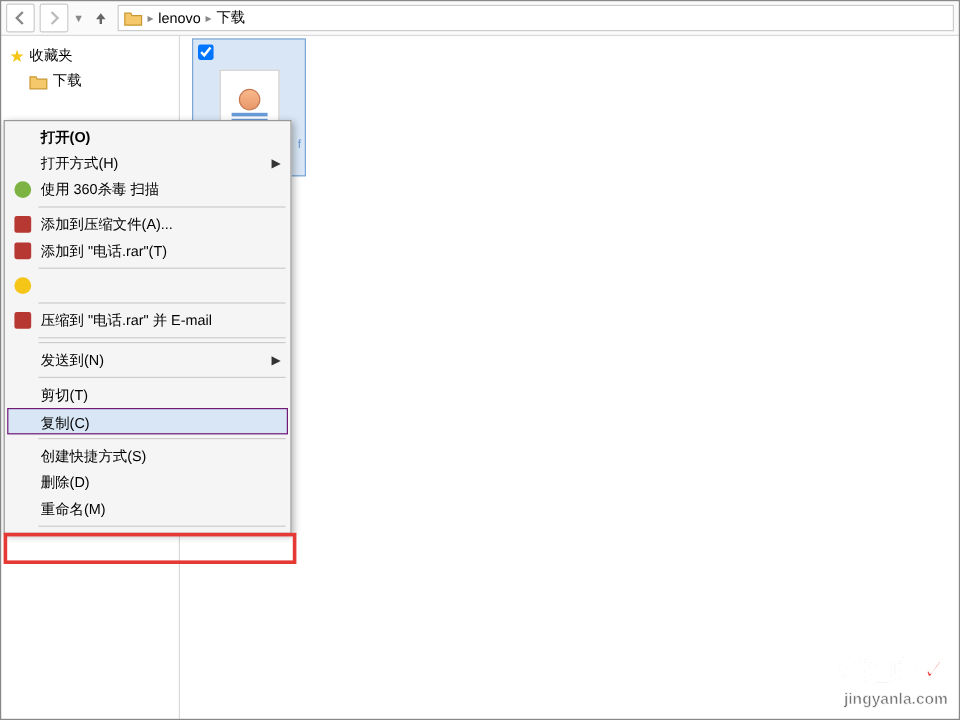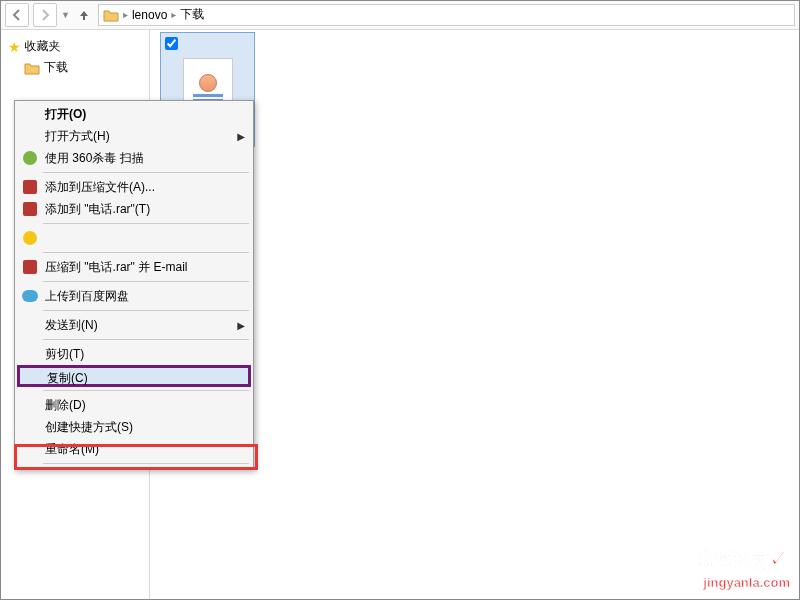--- a/index.html
+++ b/index.html
@@ -145,40 +145,40 @@
     .file-ext {
       position: absolute;
       right: 3px;
       bottom: 20px;
       color: #6a9bd8;
       font-size: 10px;
     }
     
     .context-menu {
       position: absolute;
-      left: 14px;
+      left: 3px;
       top: 100px;
       width: 240px;
       background: #f5f5f5;
       border: 1px solid #999;
       box-shadow: 2px 2px 6px rgba(0,0,0,0.3);
       z-index: 100;
       padding: 2px;
     }
     .menu-item {
       display: flex;
       align-items: center;
       height: 22px;
       padding: 0 6px 0 28px;
       position: relative;
       cursor: default;
     }
     .menu-item.hover {
       background: #d8e6f5;
-      border: 3px solid #701a75;
+      border: 1px solid #701a75;
       padding: 4px 5px 0 27px;
     }
     .menu-item .icon-slot {
       position: absolute;
       left: 4px;
       top: 2px;
       width: 18px;
       height: 18px;
       display: flex;
       align-items: center;
@@ -226,21 +226,21 @@
     }
     .wm-check {
       color: #e53935;
       font-size: 26px;
       font-weight: bold;
       -webkit-text-stroke: 1px #fff;
     }
     .wm-bottom {
       font-size: 13px;
       font-weight: bold;
-      color: #ef4444;
+      color: #737373;
       -webkit-text-stroke: 0.5px #fff;
     }
     .outer-frame {
       position: absolute;
       inset: 0;
       border: 1px solid #888;
       pointer-events: none;
     }
   </style>
 </head>
@@ -342,44 +342,38 @@
       </span>
   </div>
   <div class="menu-sep"></div>
   <div class="menu-item">
     <span class="icon-slot">
         <span class="ico-red-box"></span>
       </span>
     <span>压缩到 "电话.rar" 并 E-mail</span>
   </div>
   <div class="menu-sep"></div>
-  <div class="menu-item">
-    <span class="icon-slot">
-        <span class="ico-cloud"></span>
-      </span>
-    <span>上传到百度网盘</span>
-  </div>
   <div class="menu-sep"></div>
   <div class="menu-item">
     <span>发送到(N)</span>
     <span class="submenu-arrow">▶</span>
   </div>
   <div class="menu-sep"></div>
   <div class="menu-item">
     <span>剪切(T)</span>
   </div>
   <div class="menu-item hover">
     <span>复制(C)</span>
   </div>
   <div class="menu-sep"></div>
   <div class="menu-item">
+    <span>创建快捷方式(S)</span>
+  </div>
+  <div class="menu-item">
     <span>删除(D)</span>
-  </div>
-  <div class="menu-item">
-    <span>创建快捷方式(S)</span>
   </div>
   <div class="menu-item">
     <span>重命名(M)</span>
   </div>
   <div class="menu-sep"></div>
 
   <div class="highlight-box"></div>
 </div>
 
 <div class="watermark">

